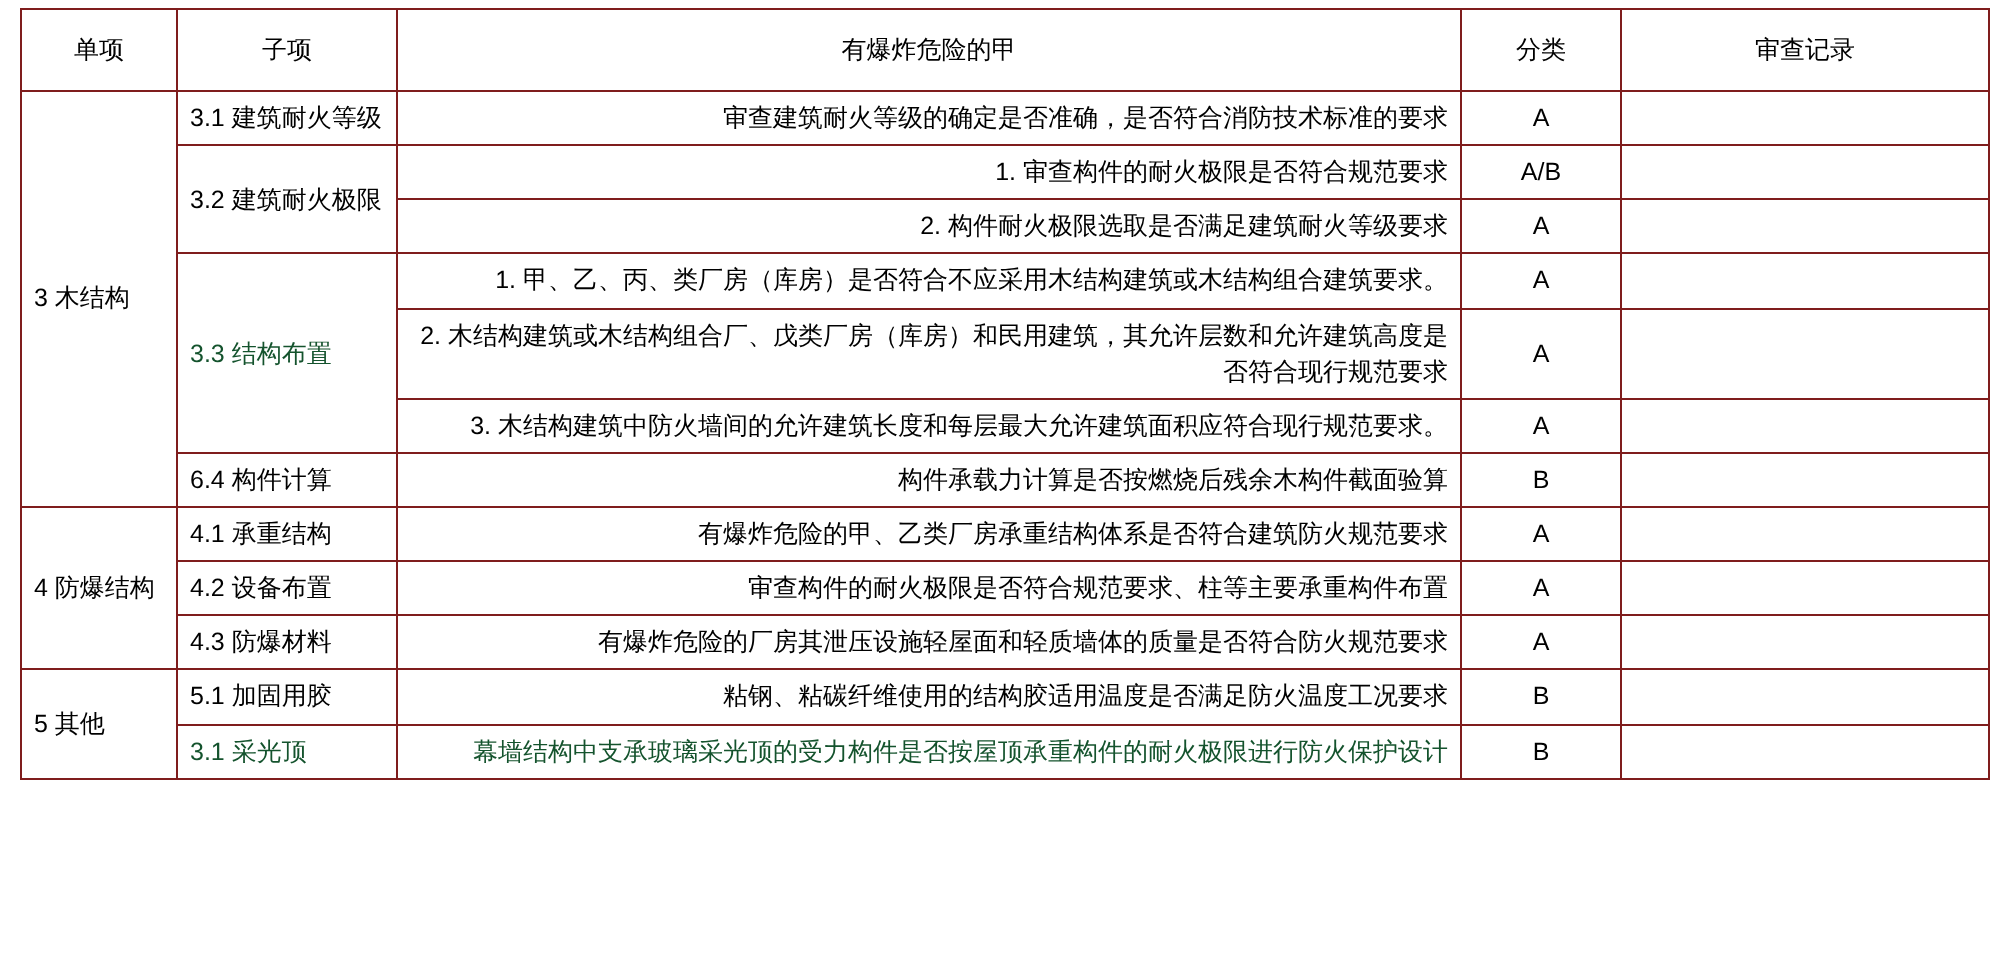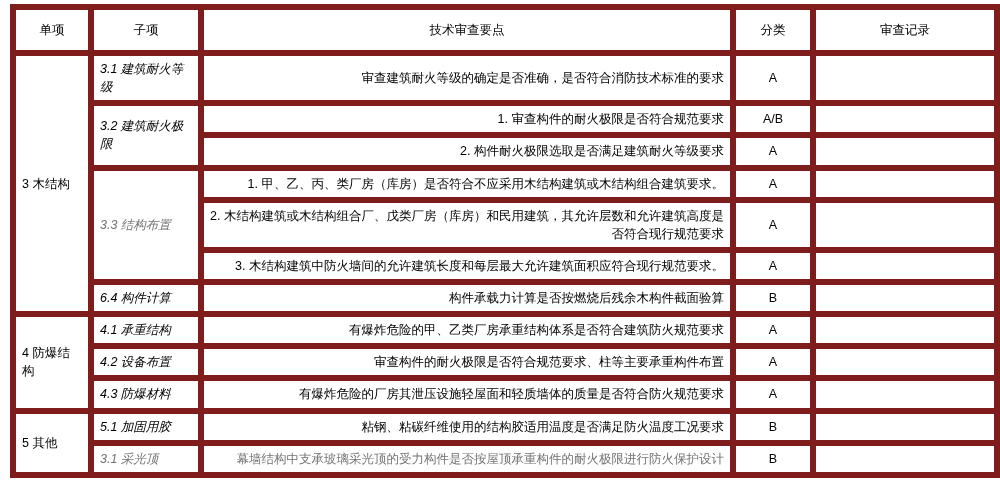--- a/index.html
+++ b/index.html
@@ -17,21 +17,21 @@
     box-sizing: border-box;
     padding: 4px 6px 4px 10px;
     background: #ffffff;
   }
   table.review-table {
     width: 984px;
     border-collapse: collapse;
     table-layout: fixed;
   }
   table.review-table td, table.review-table th {
-    border: 6px solid #7f1d1d;
+    border: 1px solid #7f1d1d;
     padding: 4px 6px;
     font-size: 12.5px;
     line-height: 1.45;
     vertical-align: middle;
     font-weight: normal;
     background: #ffffff;
   }
   thead th {
     text-align: center;
     height: 32px;
@@ -47,32 +47,31 @@
 
   td.item-cell {
     text-align: left;
     font-size: 13px;
     padding-left: 8px;
   }
   td.sub-cell {
     text-align: left;
     font-size: 12.5px;
     padding-left: 8px;
-    font-style: italic;
   }
   td.point-cell {
     text-align: right;
     padding-left: 8px;
     padding-right: 10px;
   }
   td.point-cell.bold {
     font-weight: normal;
   }
   td.gray {
-    color: #737373;
+    color: #14532d;
   }
   td.class-cell {
     text-align: center;
     font-size: 12.5px;
   }
   td.record-cell {
     background: #ffffff;
   }
 </style>
 </head>
@@ -84,21 +83,21 @@
       <col class="c-item">
       <col class="c-sub">
       <col class="c-point">
       <col class="c-class">
       <col class="c-record">
     </colgroup>
     <thead>
       <tr>
         <th>单项</th>
         <th>子项</th>
-        <th>技术审查要点</th>
+        <th>有爆炸危险的甲</th>
         <th>分类</th>
         <th>审查记录</th>
       </tr>
     </thead>
     <tbody id="table-body">
         <tr>
           <td class="item-cell" rowspan="7">3 木结构</td>
           <td class="sub-cell" rowspan="1">3.1 建筑耐火等级</td>
           <td class="point-cell">审查建筑耐火等级的确定是否准确，是否符合消防技术标准的要求</td>
           <td class="class-cell">A</td>

